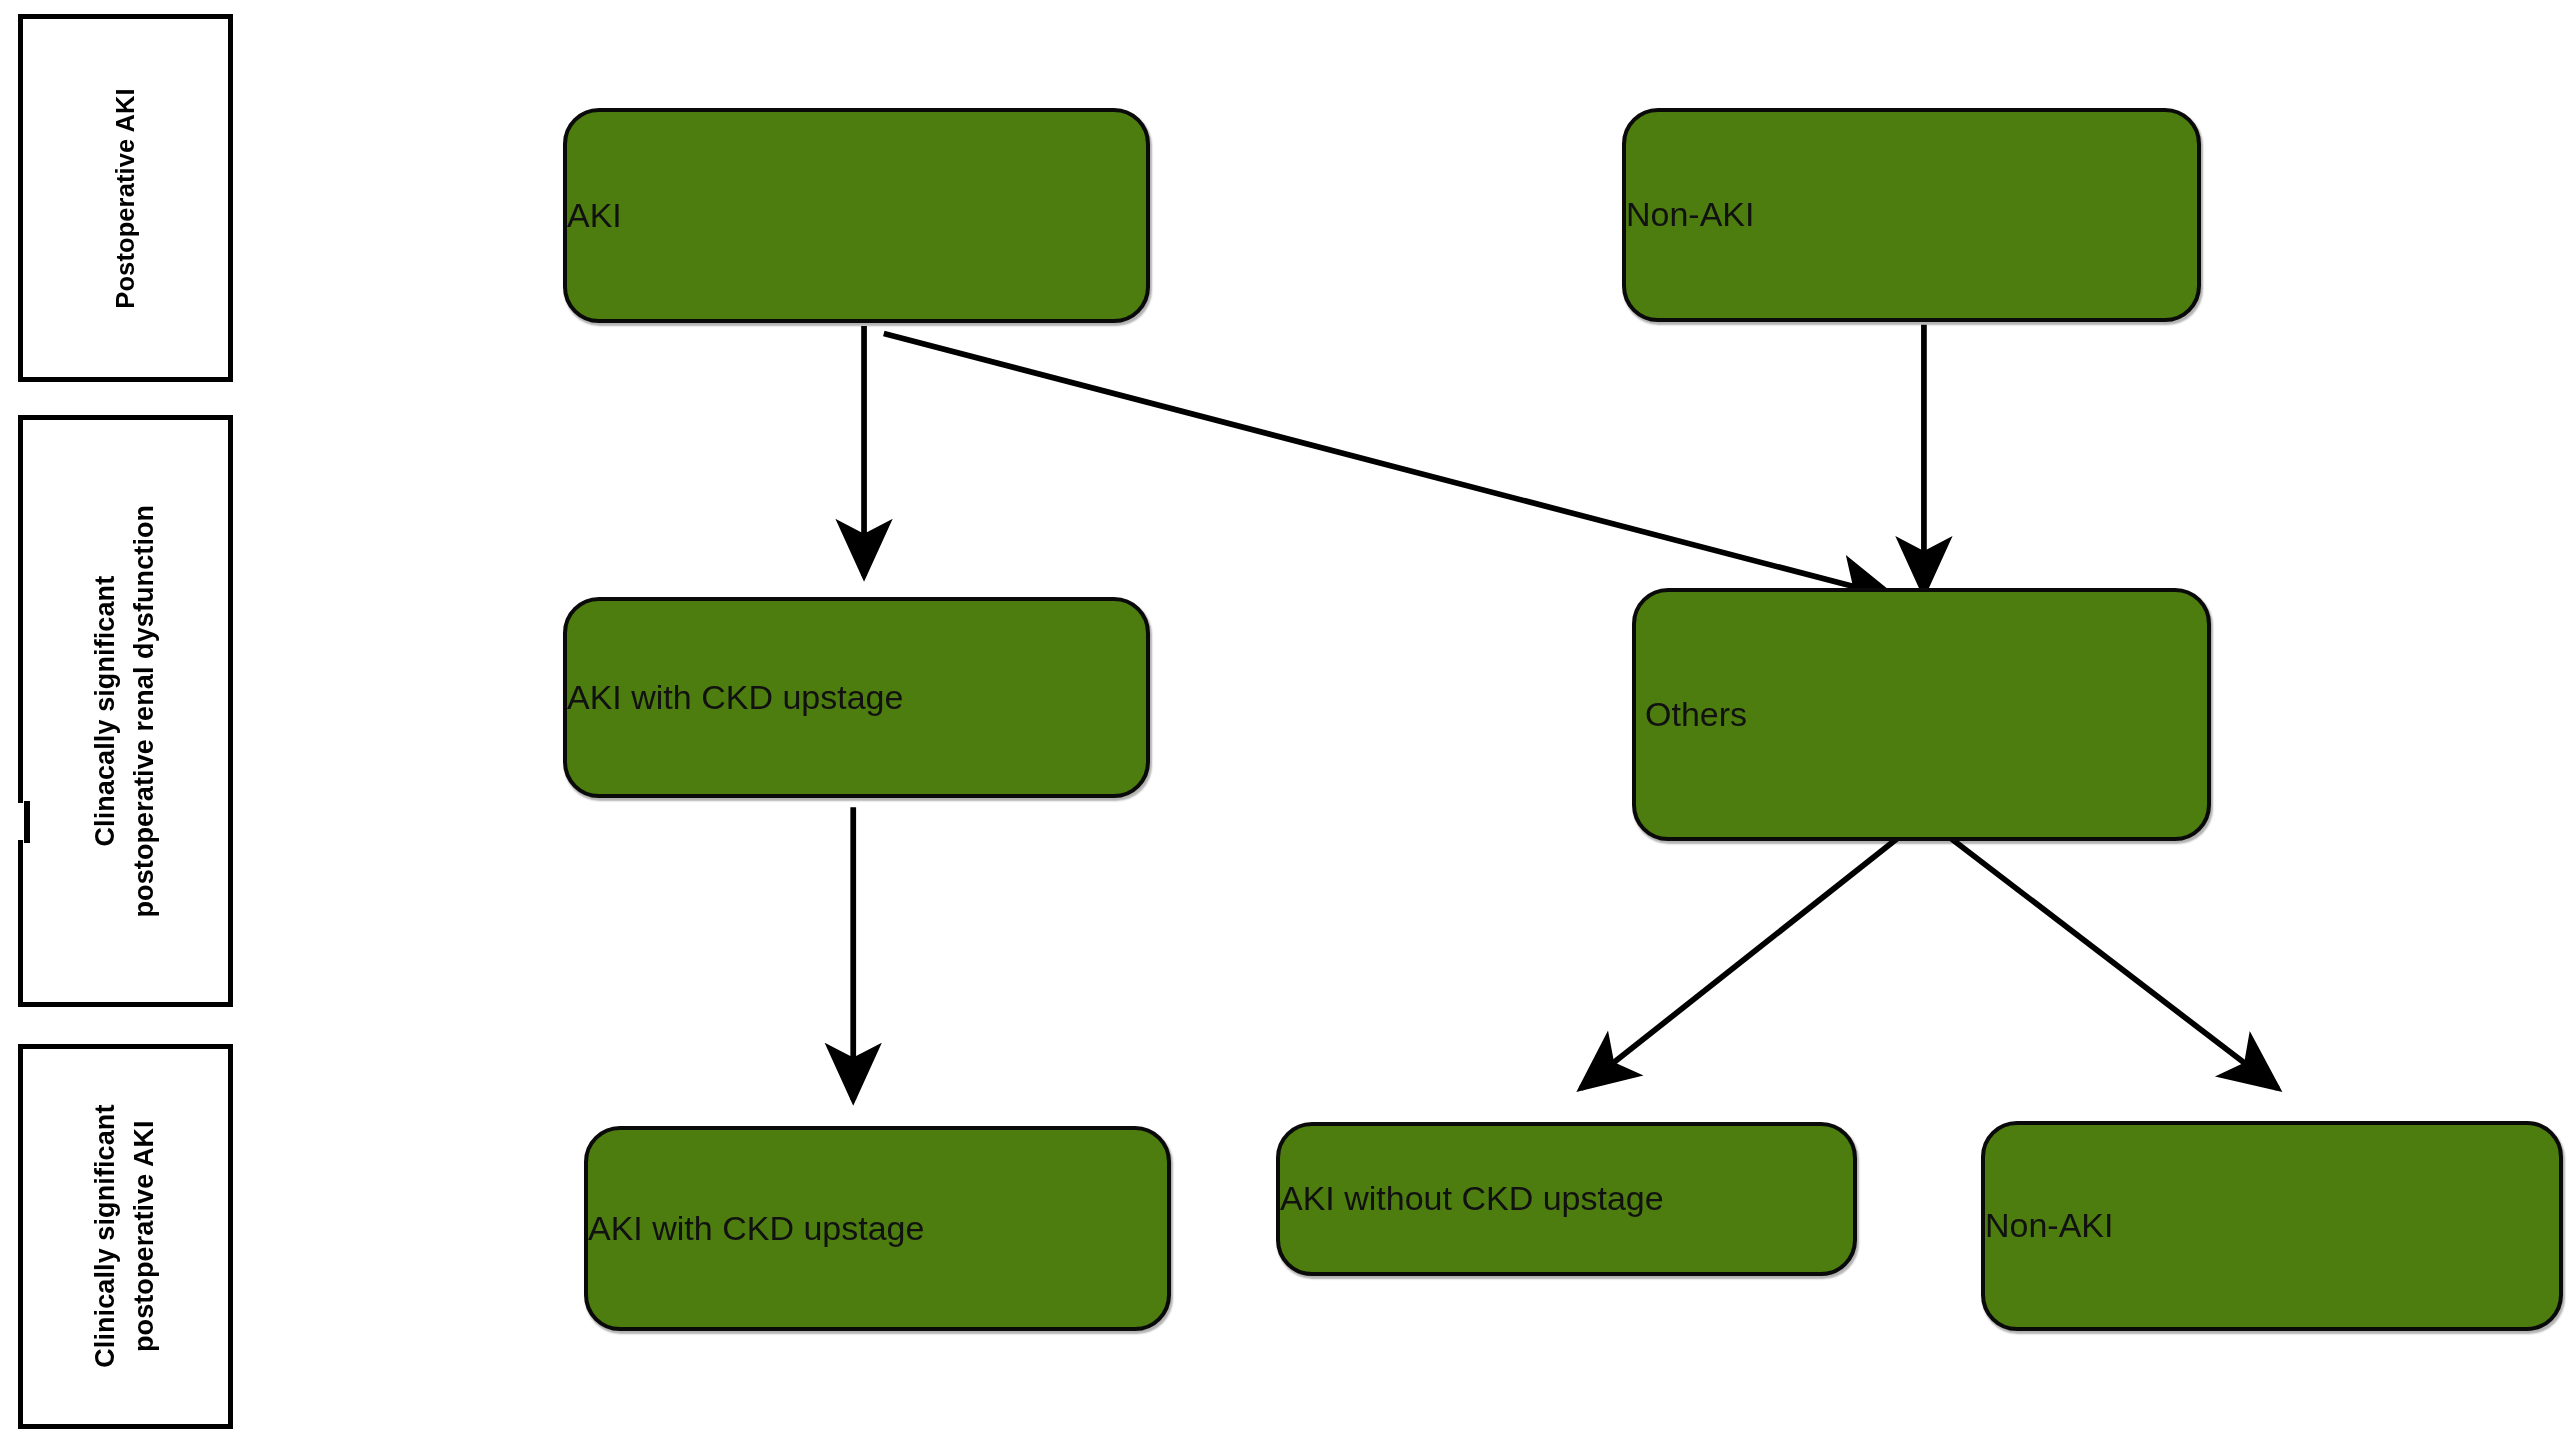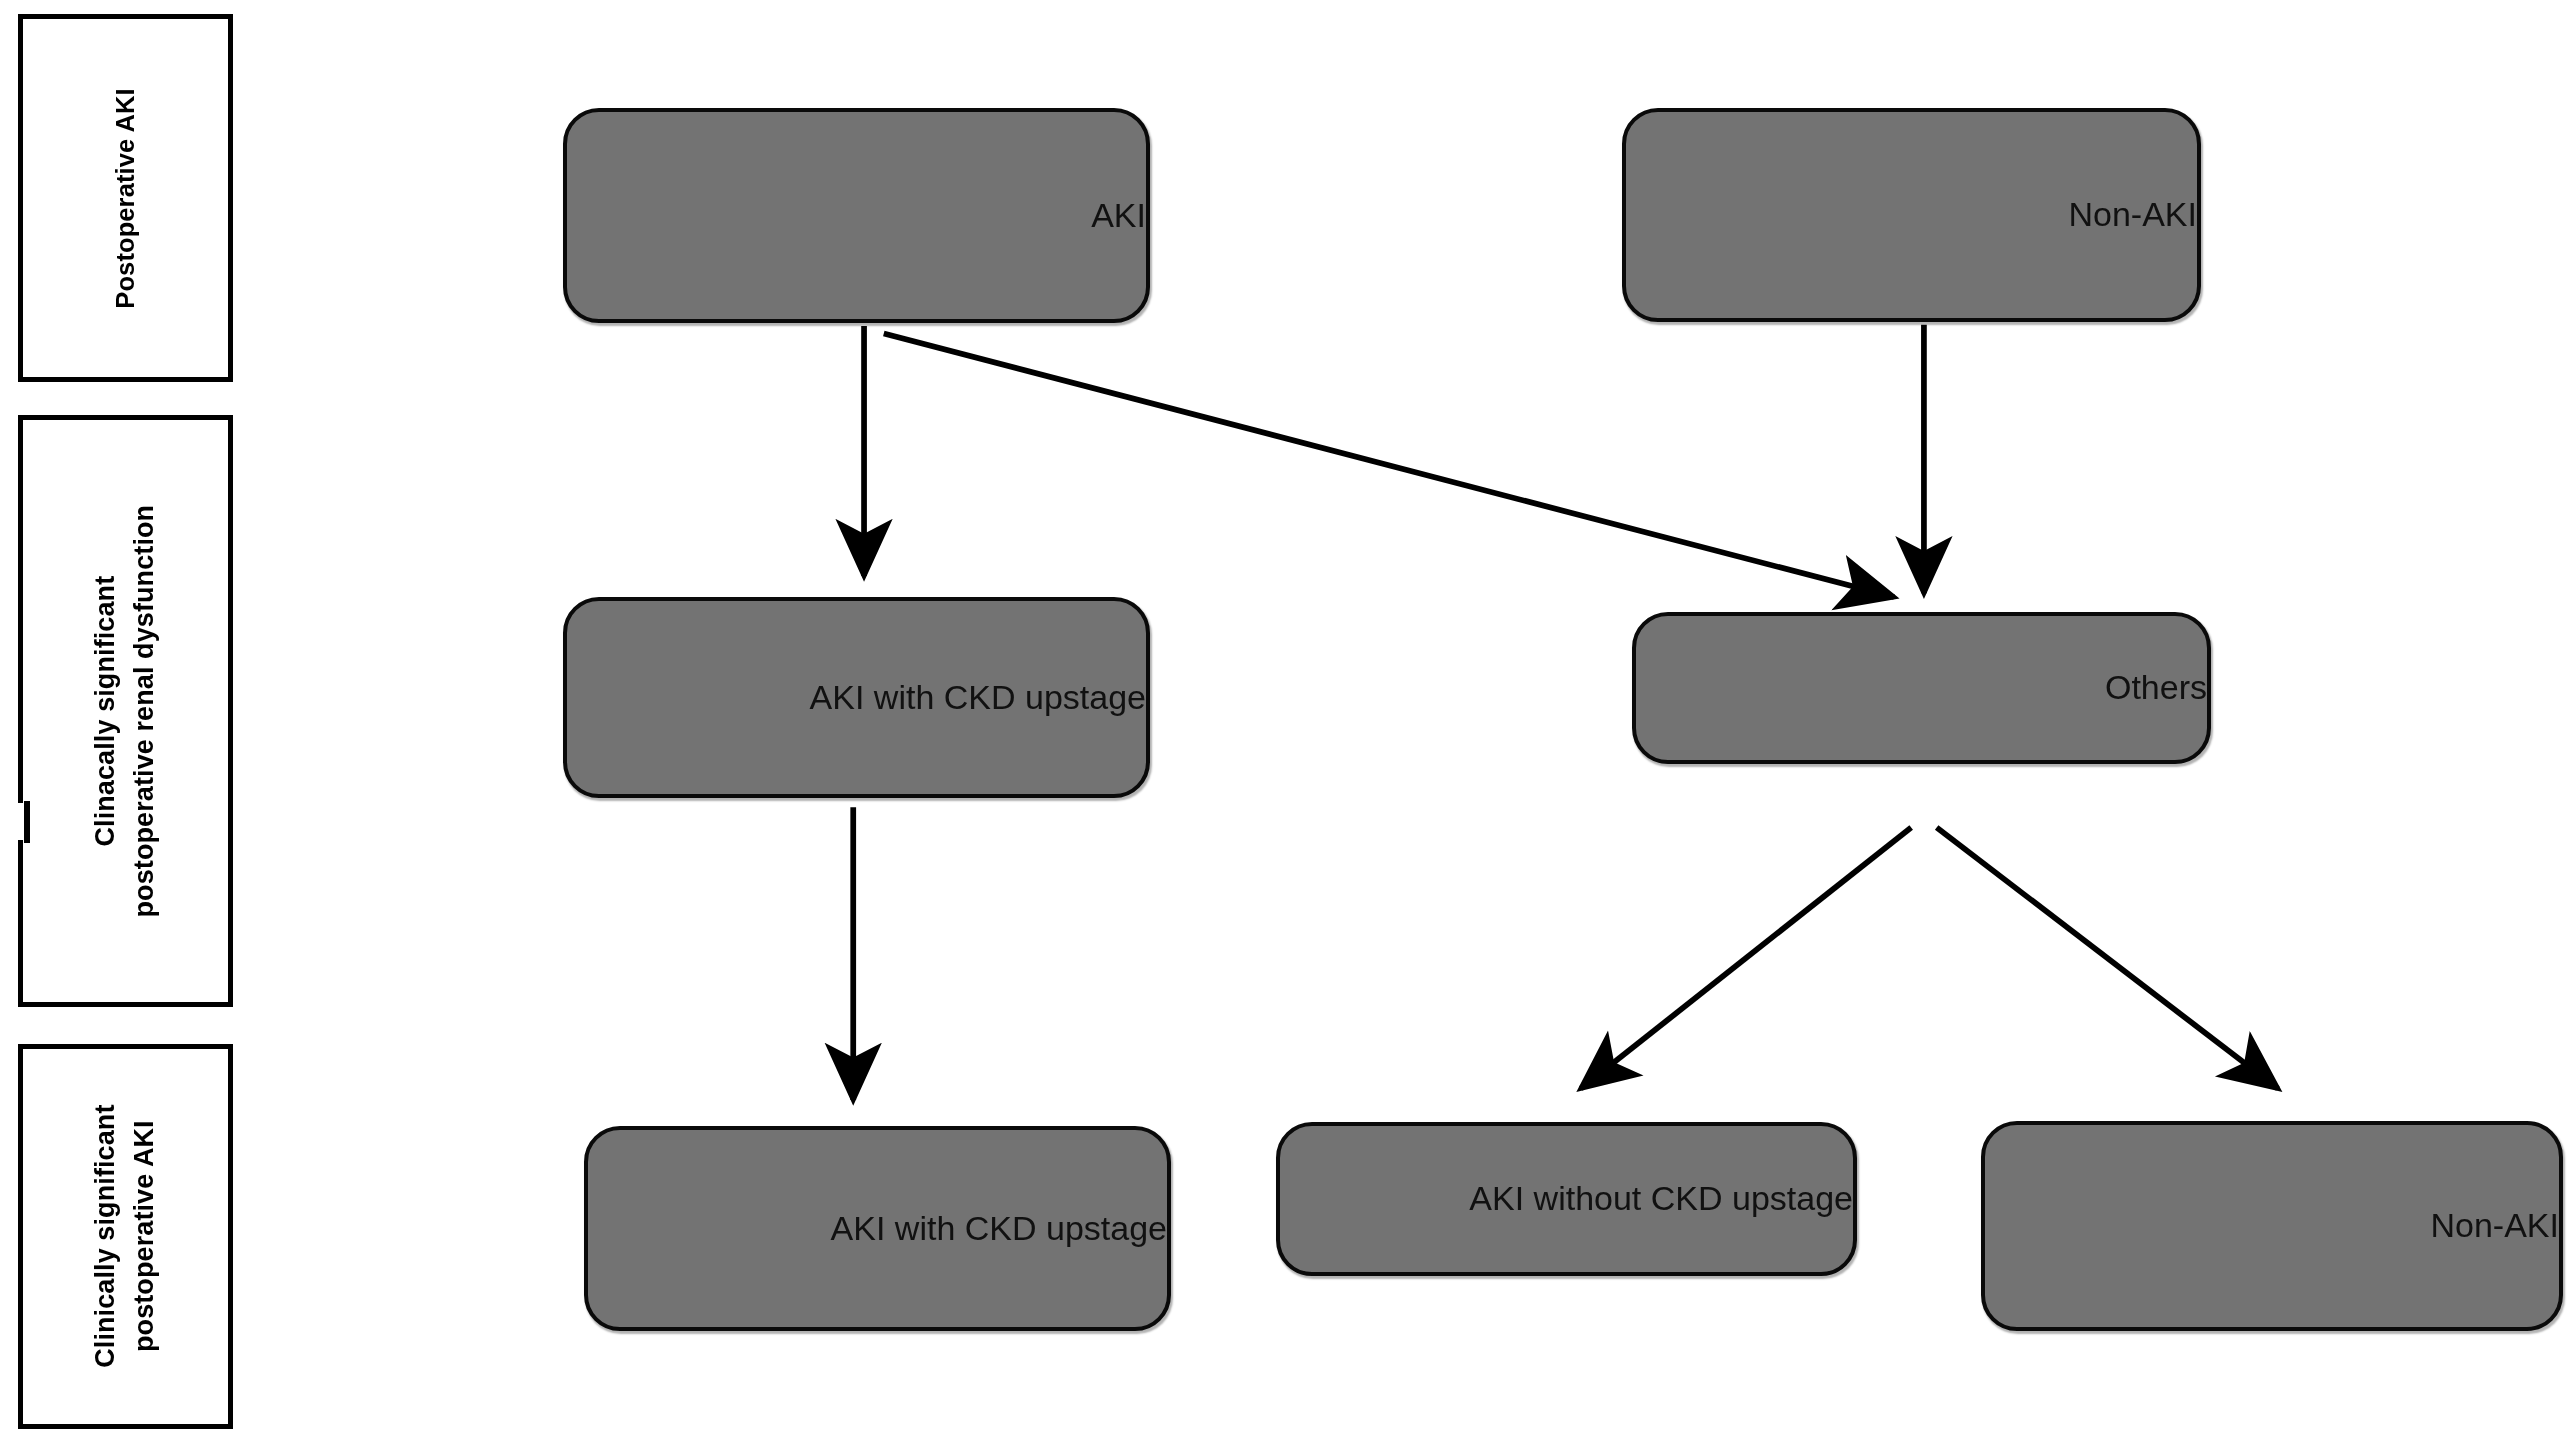--- a/index.html
+++ b/index.html
@@ -62,37 +62,37 @@
     height: 42px;
     background: #000000;
   }
 
   
   .node {
     position: absolute;
     box-sizing: border-box;
     border: 4.5px solid #0a0a0a;
     border-radius: 36px;
-    background: #737373;
+    background: #4d7c0f;
     display: flex;
     align-items: center;
-    justify-content: flex-end;
+    justify-content: flex-start;
     color: #111111;
     box-shadow: 1.9px 2.5px 1.9px rgba(0,0,0,0.30);
   }
   .node span {
     font-size: 34px;
     line-height: 1.1;
     white-space: nowrap;
   }
 
   #node-aki          { left: 563px;  top: 108px;  width: 587px;  height: 215px; }
   #node-nonaki       { left: 1622px; top: 108px;  width: 579px;  height: 214px; }
   #node-aki-ckd-mid  { left: 563px;  top: 597px;  width: 587px;  height: 201px; }
-  #node-others       { left: 1632px; top: 612px;  width: 579px;  height: 152px; }
+  #node-others       { left: 1632px; top: 588px;  width: 579px;  height: 253px; padding-left: 9px; }
   #node-aki-ckd-bot  { left: 584px;  top: 1126px; width: 587px;  height: 205px; }
   #node-aki-no-ckd   { left: 1276px; top: 1122px; width: 581px;  height: 154px; }
   #node-nonaki-bot   { left: 1981px; top: 1121px; width: 582px;  height: 210px; }
 
   
   #arrows {
     position: absolute;
     left: 0;
     top: 0;
     width: 2576px;

